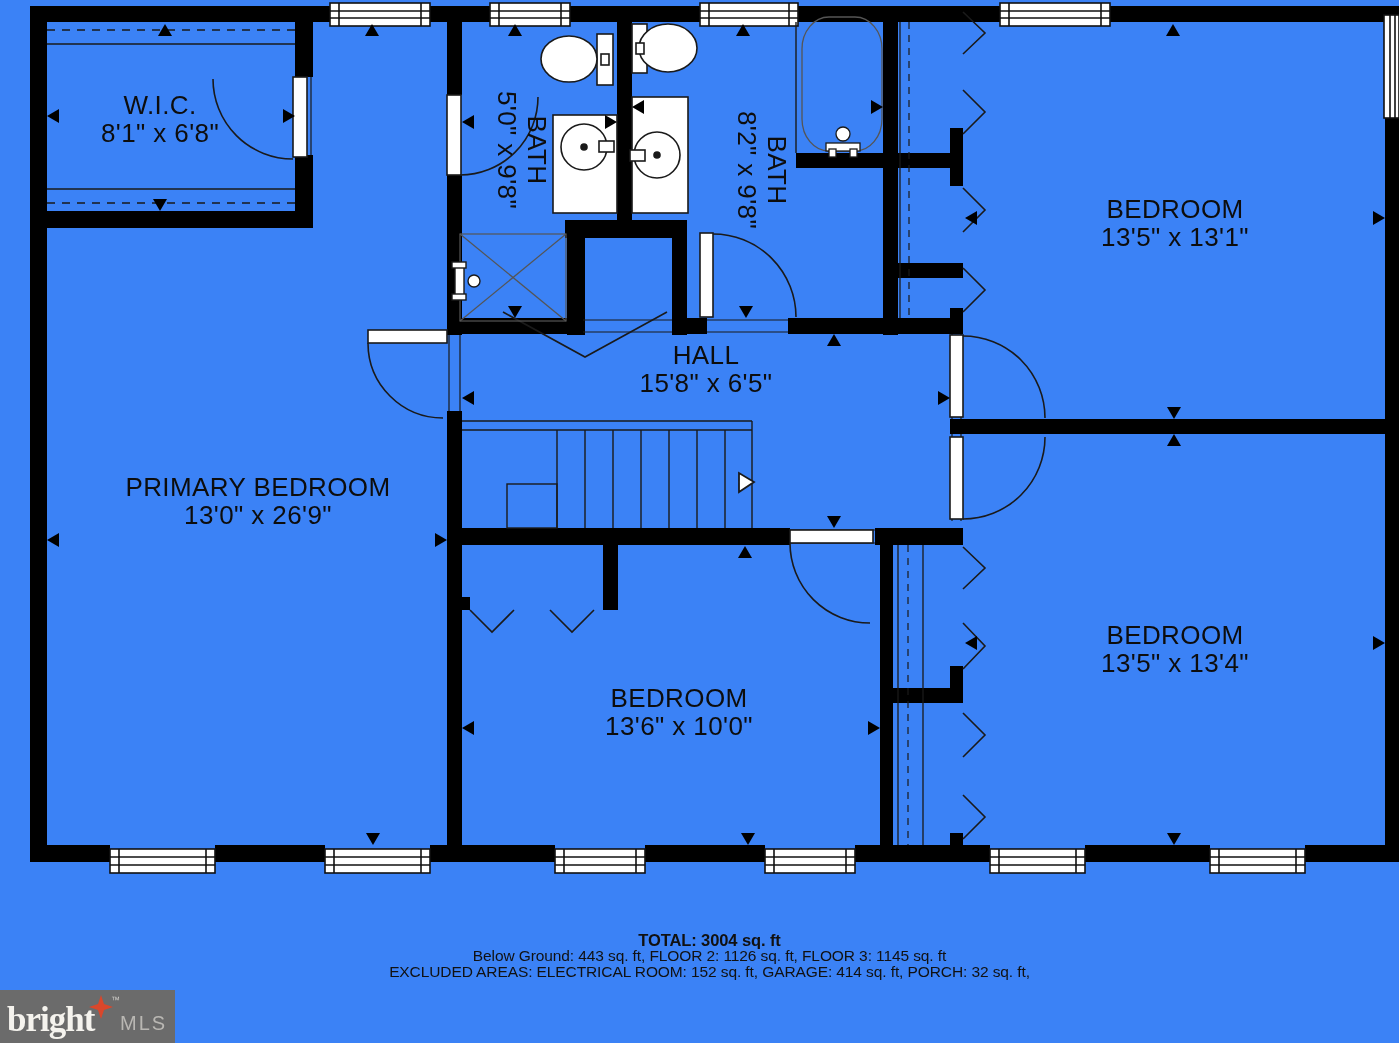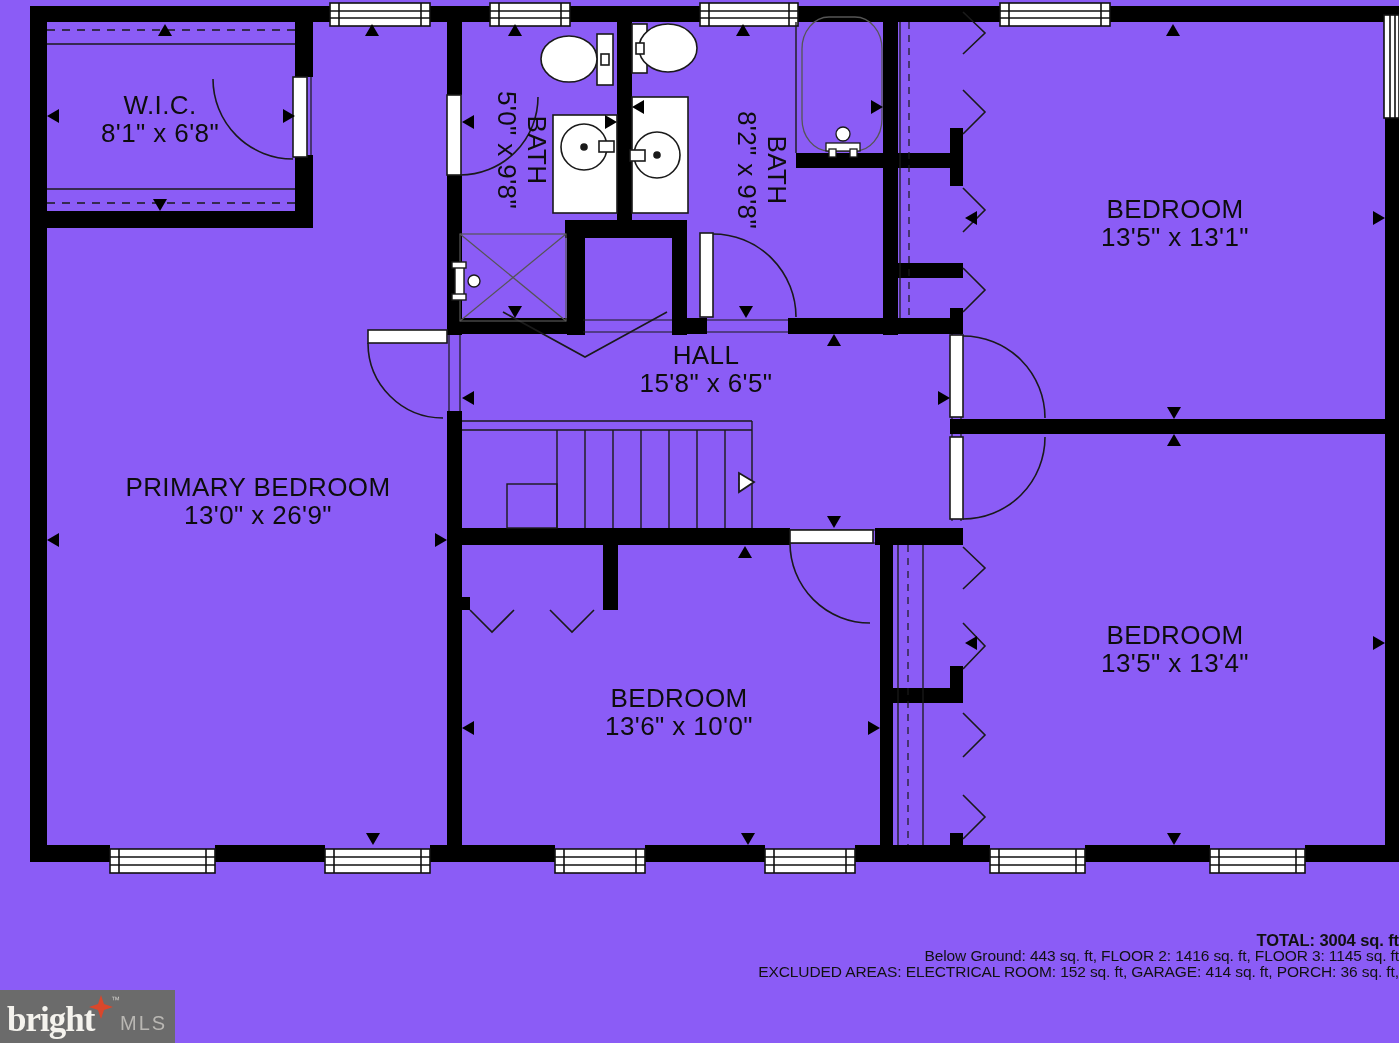--- a/index.html
+++ b/index.html
@@ -1,21 +1,21 @@
 <!DOCTYPE html>
 <html><head>
 <meta charset="utf-8">
 <style>
   html,body { margin:0; padding:0; background:#ffffff; }
-  #stage { position:relative; width:1399px; height:1043px; background:#8b5cf6; overflow:hidden;
+  #stage { position:relative; width:1399px; height:1043px; background:#3b82f6; overflow:hidden;
            font-family:"Liberation Sans", sans-serif; }
   svg text { user-select:none; }
   .lbl  { font-family:"Liberation Sans", sans-serif; font-size:26px; fill:#0d0d0d;
           text-anchor:middle; letter-spacing:0.4px; }
-  .footer { position:absolute; left:0; right:0; top:932px; text-align:right; color:#111;
+  .footer { position:absolute; left:0; right:0; top:932px; text-align:center; color:#111;
             font-size:15.5px; line-height:16.2px; letter-spacing:-0.1px;padding-left:20px; }
   .footer .total { font-weight:bold; font-size:16.5px; }
   .logo { position:absolute; left:0; top:990px; }
 </style>
 </head>
 <body>
 
 <div id="stage">
 
   <svg width="1399" height="1043" viewBox="0 0 1399 1043" style="position:absolute;left:0;top:0;">
@@ -348,22 +348,22 @@
       <text class="lbl" x="679" y="707">BEDROOM</text>
       <text class="lbl" x="679" y="735">13'6" x 10'0"</text>
 
       <text class="lbl" x="1175" y="644">BEDROOM</text>
       <text class="lbl" x="1175" y="672">13'5" x 13'4"</text>
     </g>
   </svg>
 
   <div class="footer">
     <div class="total">TOTAL: 3004 sq. ft</div>
-    <div>Below Ground: 443 sq. ft, FLOOR 2: 1416 sq. ft, FLOOR 3: 1145 sq. ft</div>
-    <div>EXCLUDED AREAS: ELECTRICAL ROOM: 152 sq. ft, GARAGE: 414 sq. ft, PORCH: 36 sq. ft,</div>
+    <div>Below Ground: 443 sq. ft, FLOOR 2: 1126 sq. ft, FLOOR 3: 1145 sq. ft</div>
+    <div>EXCLUDED AREAS: ELECTRICAL ROOM: 152 sq. ft, GARAGE: 414 sq. ft, PORCH: 32 sq. ft,</div>
   </div>
 
   <svg class="logo" width="175" height="53" viewBox="0 0 175 53">
     <rect x="0" y="0" width="175" height="53" fill="#6b6b6b"></rect>
     <text x="7" y="41" fill="#f5f3ee" font-family="Liberation Serif, serif" font-weight="bold" font-size="35" letter-spacing="-1">bright</text>
     <polygon points="101,5 104,14 113,17 104,20 101,29 98,20 89,17 98,14" fill="#d9472b"></polygon>
     <text x="111" y="13" fill="#cfcdc9" font-size="9" font-family="Liberation Sans, sans-serif">™</text>
     <text x="120" y="40" fill="#b9b7b3" font-family="Liberation Sans, sans-serif" font-size="20" letter-spacing="2">MLS</text>
   </svg>
 

